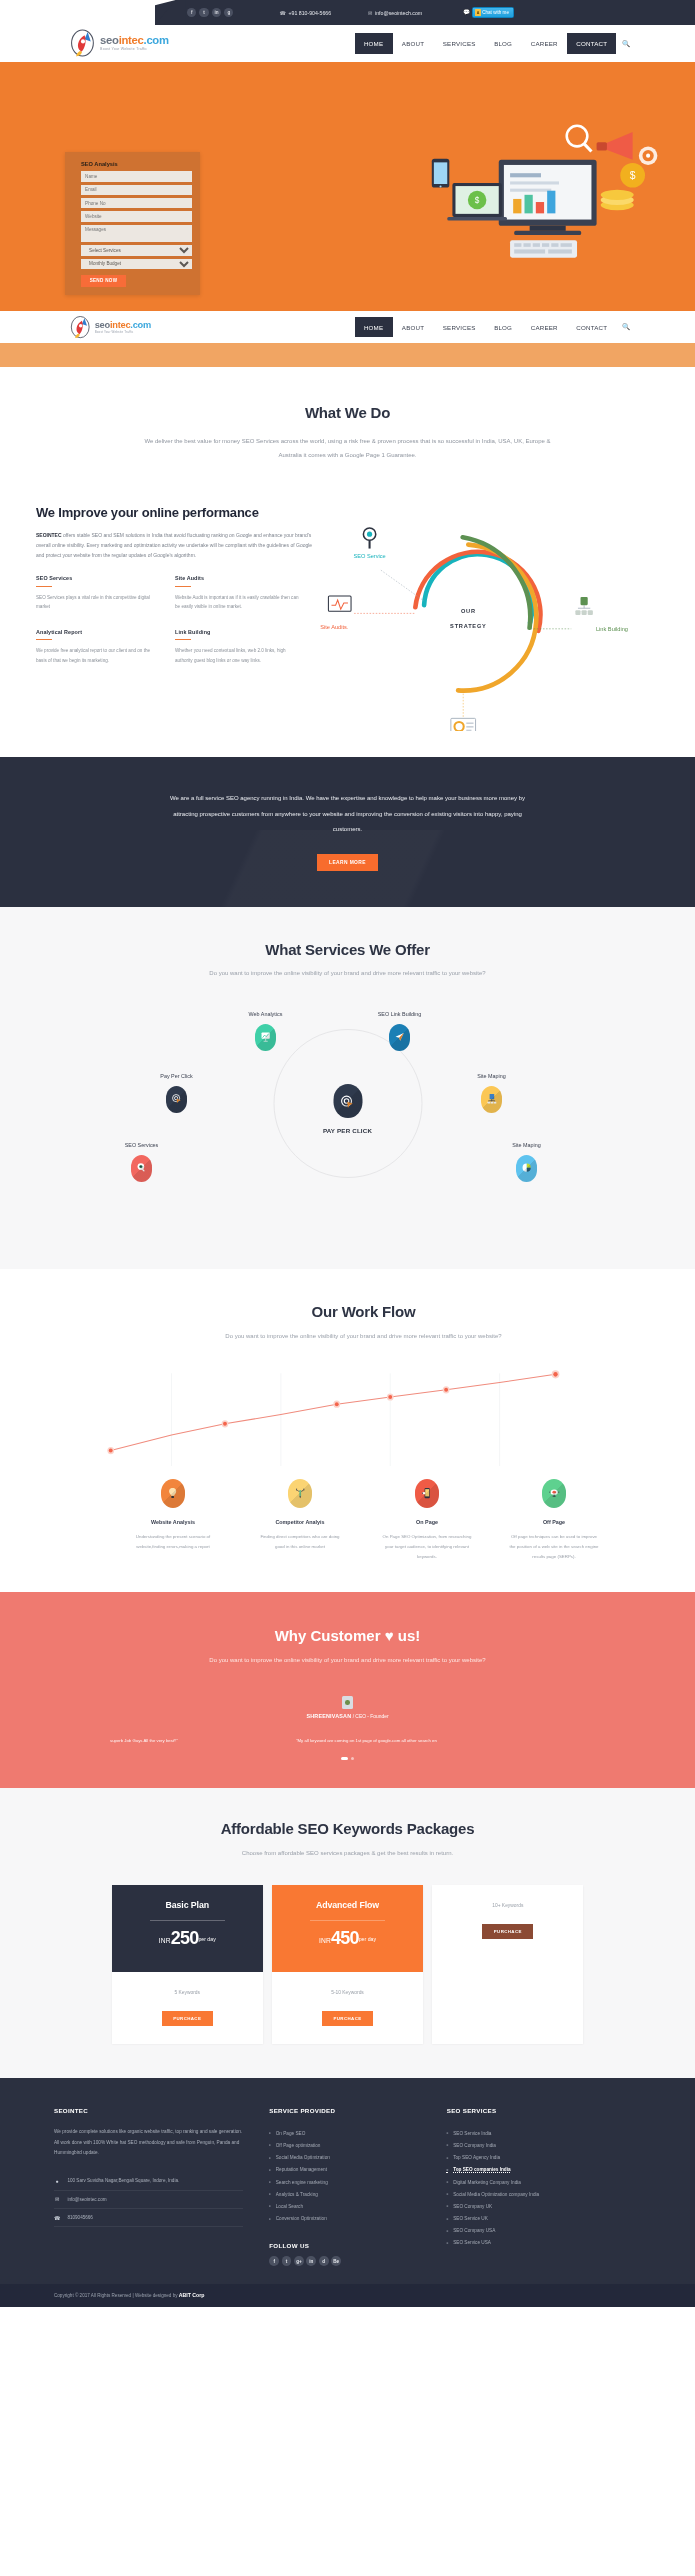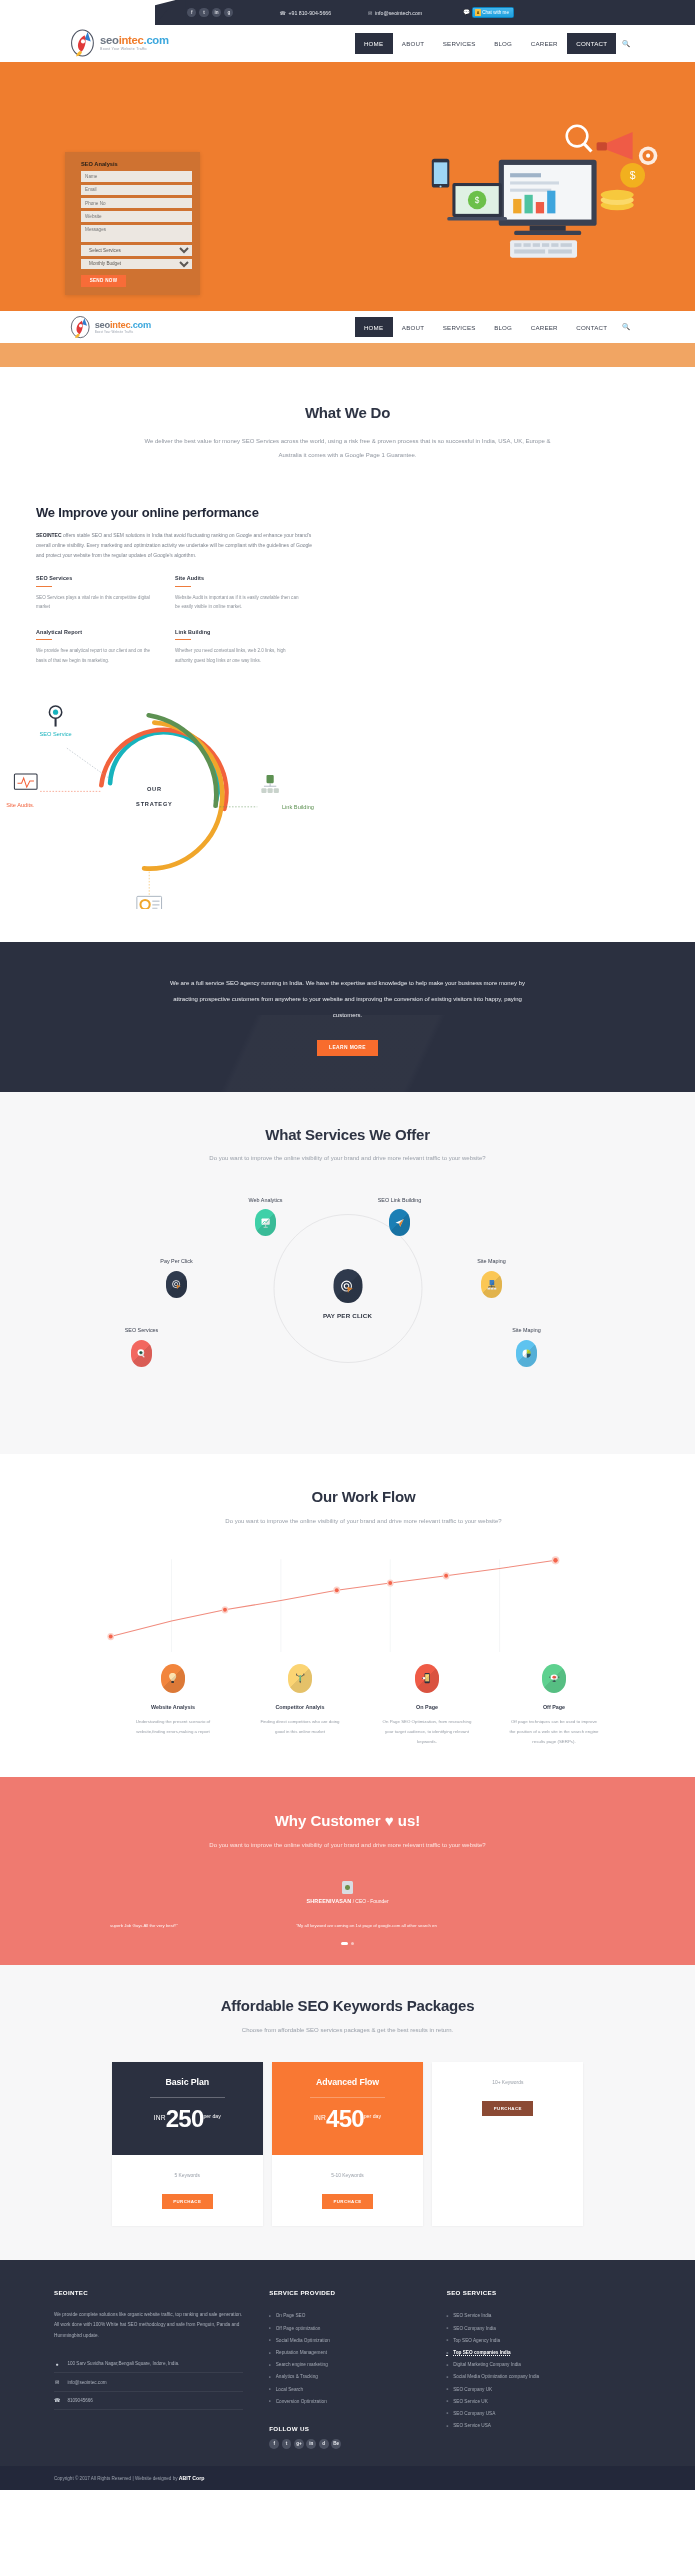--- a/index.html
+++ b/index.html
@@ -109,21 +109,21 @@
 
   
   .whatwedo { padding:37px 0 20.6px; }
   .wwd-lead {
     max-width:407px; margin:14.4px auto 0; text-align:center;
     font-size:6px; color:#8f959f; line-height:2.3;
     font-family:"Liberation Sans Narrow","Liberation Sans",sans-serif;
   }
 
   
-  .improve { display:flex; padding:20.6px 0 31px;flex-direction:column; }
+  .improve { display:flex; padding:20.6px 0 31px; }
   .imp-left { width:278px; margin-left:36px; }
   .imp-left h2 { font-size:13px; color:#232838; line-height:1.32; font-weight:bold; letter-spacing:-0.2px;}
   .imp-left p.intro { font-size:5px; color:#7d838d; line-height:2.0; margin-top:8.2px; }
   .imp-left p.intro b { color:#2c313d; }
   .imp-grid { display:flex; flex-wrap:wrap; margin-top:15.5px; }
   .imp-cell { width:139px; margin-bottom:17.5px; padding-right:14.4px; }
   .imp-cell h4 { font-size:5.4px; color:#2d3340; font-weight:bold; letter-spacing:0.1px; }
   .imp-cell .bar { width:15.5px; height:1px; background:#ee7b3b; margin:4.6px 0 6.2px; }
   .imp-cell p { font-size:4.6px; color:#8b9199; line-height:2.0; }
   .imp-right { flex:1; position:relative; height:222px; margin-right:20.6px; }
@@ -170,21 +170,21 @@
   .wf-card { width:90px; text-align:center; margin:0 18.5px; }
   .wf-ic { width:24px;height:29px;border-radius:50%/46%;margin:0 auto 11.3px;
            display:flex;align-items:center;justify-content:center;font-size:10.8px;position:relative;overflow:hidden;}
   .wf-ic:after{content:"";position:absolute;inset:0;background:linear-gradient(135deg,transparent 48%, rgba(0,0,0,.09) 49%);}
   .wf-card h5 { font-size:5.4px; color:#3a4050; margin-bottom:7.2px;
     font-family:"Liberation Sans Narrow","Liberation Sans",sans-serif; }
   .wf-card p { font-size:4.4px; color:#9aa0a9; line-height:2.2;
     font-family:"Liberation Sans Narrow","Liberation Sans",sans-serif; }
 
   
-  .testi { background:#ef7a70; padding:35px 0 20px; text-align:center; }
+  .testi { background:#ef7a70; padding:35px 0 28px; text-align:center; }
   .testi h2 { color:#fff; font-size:15px; font-weight:bold;
     font-family:"Liberation Sans Narrow","Liberation Sans",sans-serif; }
   .testi .sub { color:#ffe6e2; font-size:6px; line-height:2.2; max-width:319px; margin:9.3px auto 0;
     font-family:"Liberation Sans Narrow","Liberation Sans",sans-serif; }
   .testi-av { width:10.3px;height:13.4px;margin:29px auto 0;background:#d9dde2;border-radius:1.5px;
     display:flex;align-items:flex-end;justify-content:center;overflow:hidden; }
   .testi-av .h{width:4.6px;height:4.6px;border-radius:50%;background:#6d8f4b;margin-bottom:4.6px;}
   .testi-name { color:#fff; font-size:4.9px; margin-top:4.1px;
     font-family:"Liberation Sans Narrow","Liberation Sans",sans-serif; }
   .testi-name b { font-size:5.4px; letter-spacing:0.2px; }
@@ -199,21 +199,21 @@
   
   .pricing { background:#f7f7f8; padding:32px 0 34px; }
   .price-row { display:flex; justify-content:center; gap:9.3px; margin-top:25px; }
   .pcard { width:151px; background:#fff; box-shadow:0 0.5px 2.1px rgba(0,0,0,.07); }
   .phead { background:#2b3040; padding:15.5px 0 25px; text-align:center; position:relative; }
   .pcard.hl .phead { background:#f97833; }
   .phead h3 { color:#fff; font-size:8.8px; font-weight:bold; letter-spacing:-0.1px; }
   .phead .rule { width:75px; height:0.5px; background:rgba(255,255,255,.28); margin:9.3px auto 0; }
   .price { margin-top:10.3px; display:flex; align-items:flex-start; justify-content:center; color:#fff; }
   .price .cur { font-size:6.7px; margin-top:6.2px; letter-spacing:0.2px; }
-  .price .num { font-size:24px; font-weight:bold; line-height:.92; letter-spacing:-0.8px;text-align:center; }
+  .price .num { font-size:18px; font-weight:bold; line-height:.92; letter-spacing:-0.8px;text-align:center; }
   .price .per { font-size:5.2px; margin-top:5.7px; }
   .pbody { padding:18.5px 0 17.5px; text-align:center; }
   .pbody .kw { font-size:4.9px; color:#9aa0a9; font-family:"Liberation Sans Narrow","Liberation Sans",sans-serif; }
   .pbtn { margin-top:15.5px; display:inline-block; background:#f97833; color:#fff; border:0;
     font-size:4.4px; font-weight:bold; letter-spacing:0.4px; padding:5.2px 11.3px; cursor:pointer;
     font-family:"Liberation Sans Narrow","Liberation Sans",sans-serif; }
   .pcard.prem .pbtn { background:#8b4a34; }
 
   
   .footer { background:#2b3040; padding:29px 0 17.5px; }

